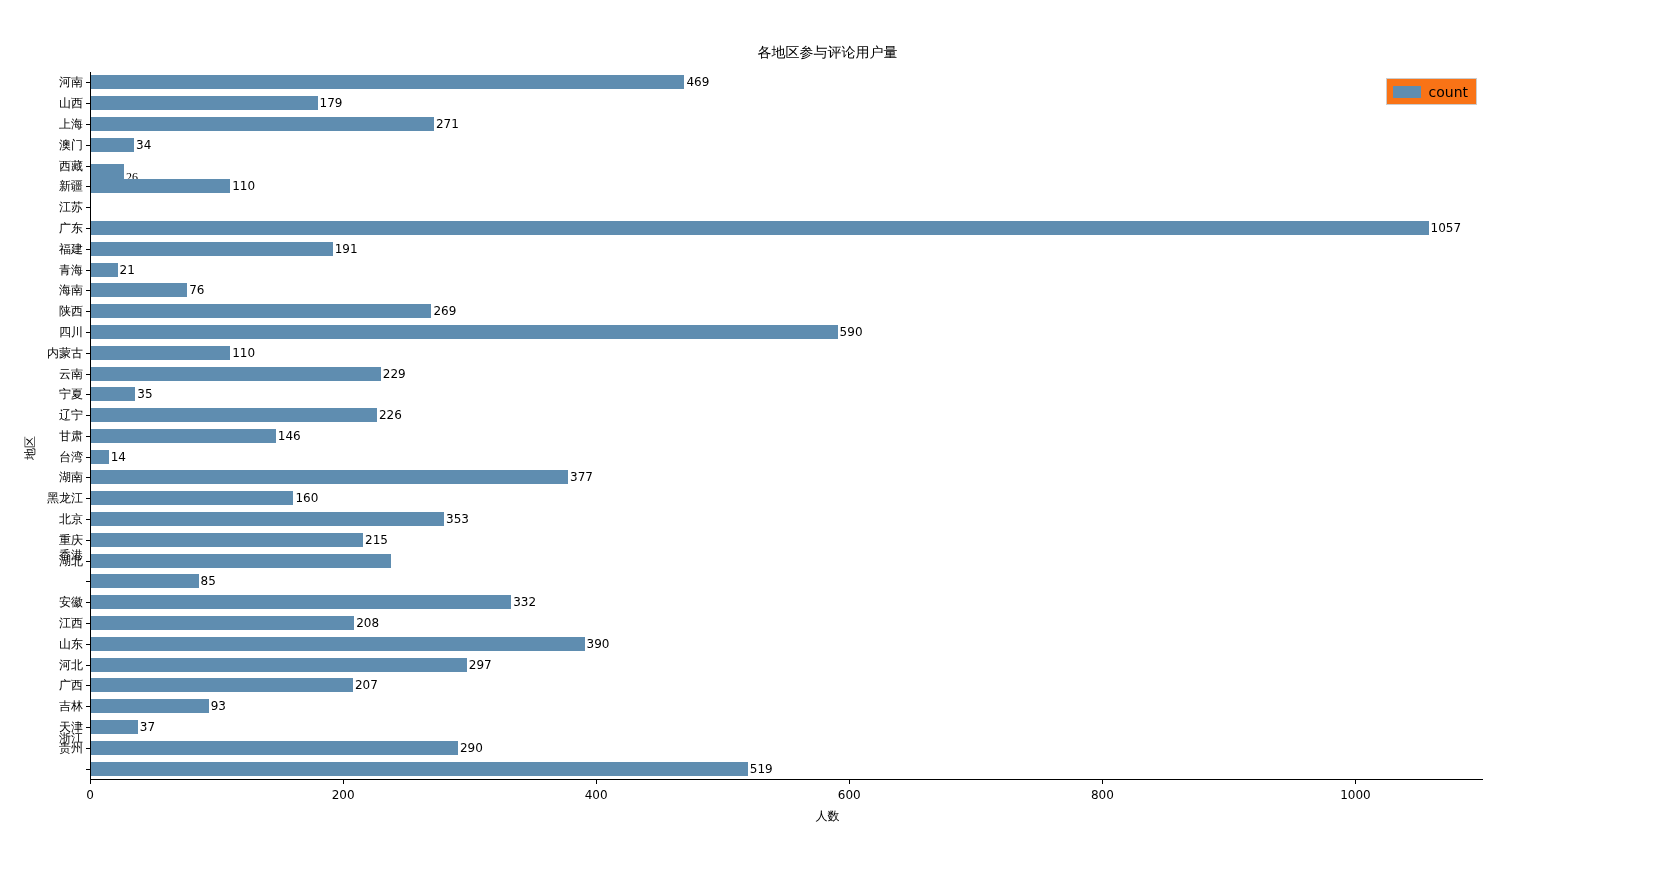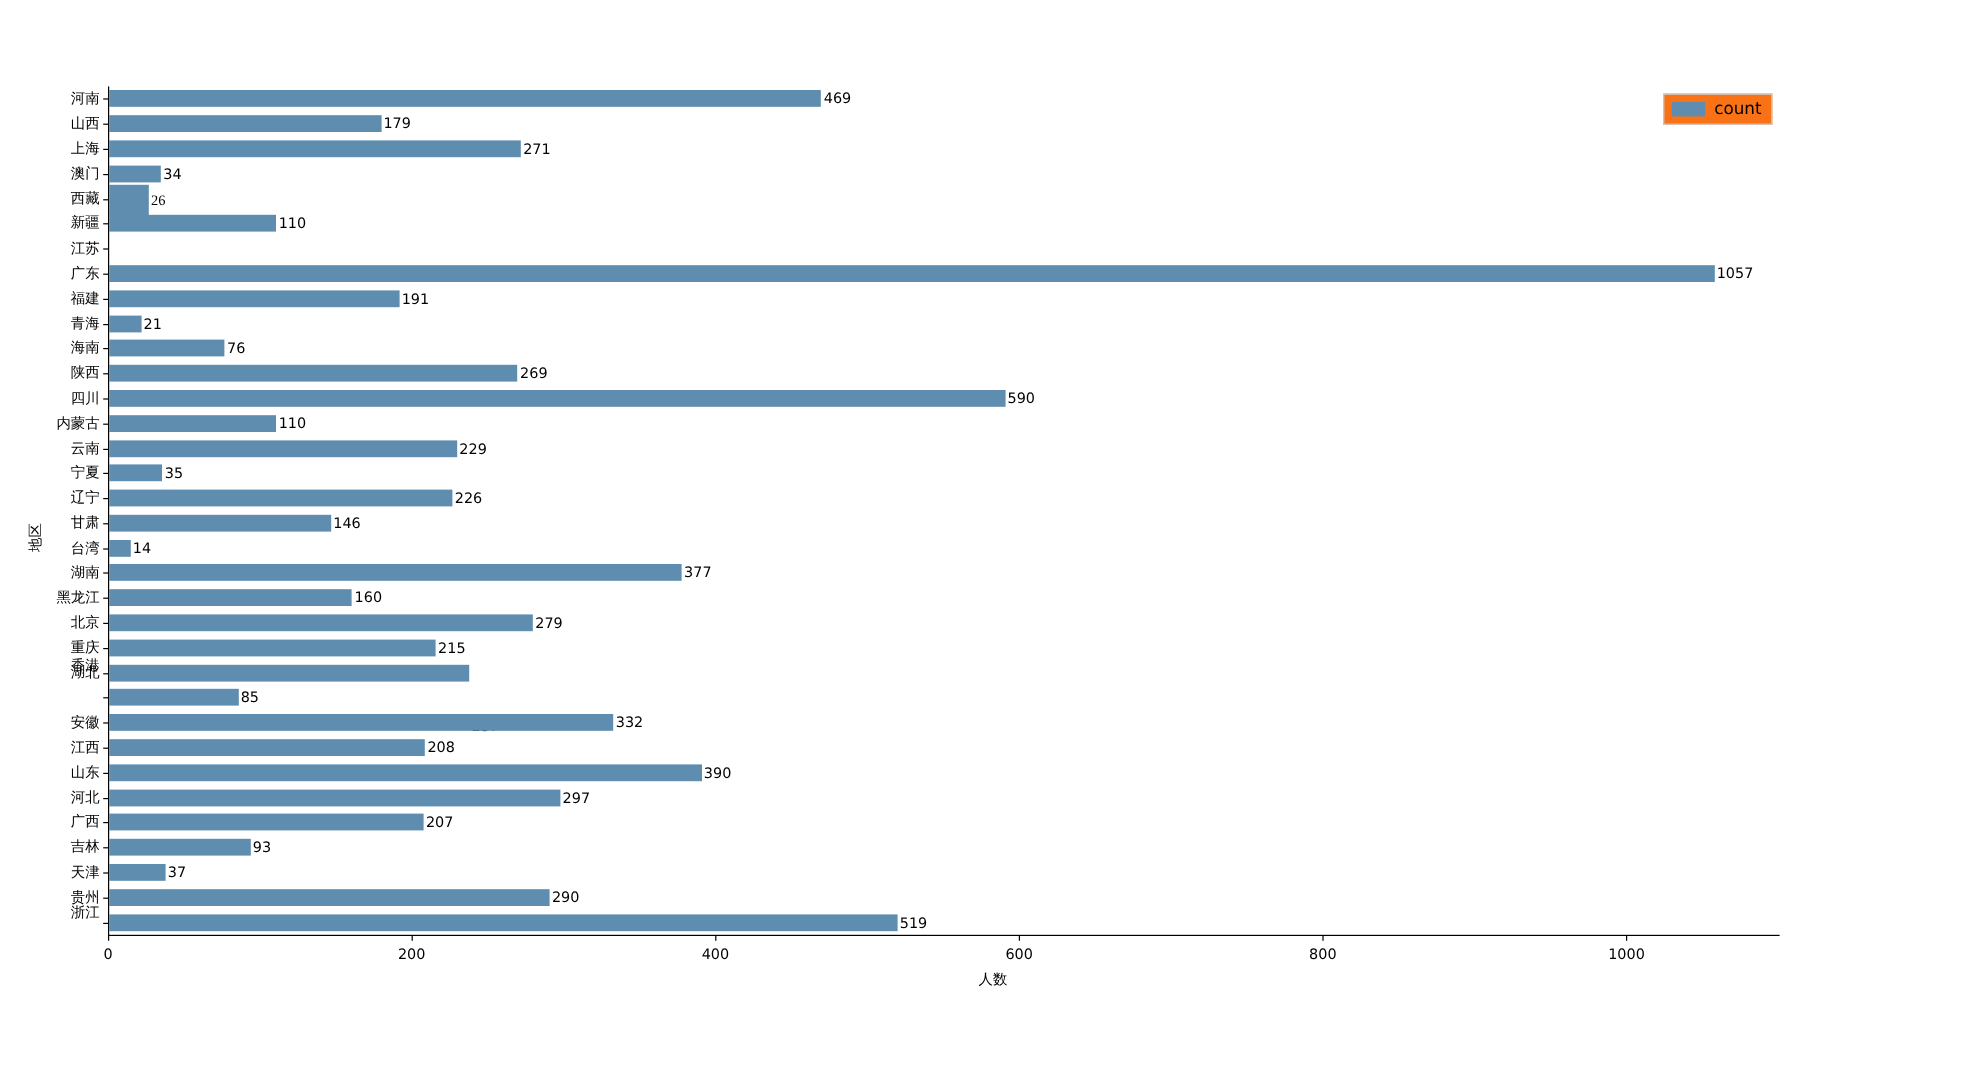--- a/index.html
+++ b/index.html
@@ -125,20 +125,21 @@
     margin-right: 8px;
   }
   .legend-text {
     vertical-align: middle;
   }
 </style>
 </head>
 <body>
 
 <div class="chart-container">
+  <div class="chart-title">各地区参与评论用户量</div>
 
   <div class="ylabel">地区</div>
 
   <div class="plot-area">
     <div class="bars" id="bars">
         <div class="bar-row" style="top: 3.39706px; width: 604px; height: 14px;">
           <div class="bar" style="width: 593.498px; background: rgb(95, 141, 176);"></div>
           <div class="bar-value-label" style="left: 595.498px;">469</div>
         </div>
         <div class="bar-row" style="top: 24.1912px; width: 226.516px; height: 14px;">
@@ -146,21 +147,21 @@
           <div class="bar-value-label" style="left: 228.516px;">179</div>
         </div>
         <div class="bar-row" style="top: 44.9853px; width: 342.938px; height: 14px;">
           <div class="bar" style="width: 342.938px; background: rgb(95, 141, 176);"></div>
           <div class="bar-value-label" style="left: 344.938px;">271</div>
         </div>
         <div class="bar-row" style="top: 65.7794px; width: 43.0255px; height: 14px;">
           <div class="bar" style="width: 43.0255px; background: rgb(95, 141, 176);"></div>
           <div class="bar-value-label" style="left: 45.0255px;">34</div>
         </div>
-        <div class="bar-row" style="top: 82px; width: 32.9018px; height: 26px; font-family: Liberation Serif, serif;">
+        <div class="bar-row" style="top: 92px; width: 32.9018px; height: 26px; font-family: Liberation Serif, serif;">
           <div class="bar" style="width: 32.9018px; background: rgb(95, 141, 176);"></div>
           <div class="bar-value-label" style="left: 34.9018px;">26</div>
         </div>
         <div class="bar-row" style="top: 107.368px; width: 139.2px; height: 14px;">
           <div class="bar" style="width: 139.2px; background: rgb(95, 141, 176);"></div>
           <div class="bar-value-label" style="left: 141.2px;">110</div>
         </div>
         <div class="bar-row" style="top: 148.956px; width: 1337.59px; height: 14px;">
           <div class="bar" style="width: 1337.59px; background: rgb(95, 141, 176);"></div>
           <div class="bar-value-label" style="left: 1339.59px;">1057</div>
@@ -212,21 +213,21 @@
         <div class="bar-row" style="top: 398.485px; width: 477.076px; height: 14px;">
           <div class="bar" style="width: 477.076px; background: rgb(95, 141, 176);"></div>
           <div class="bar-value-label" style="left: 479.076px;">377</div>
         </div>
         <div class="bar-row" style="top: 419.279px; width: 202.473px; height: 14px;">
           <div class="bar" style="width: 202.473px; background: rgb(95, 141, 176);"></div>
           <div class="bar-value-label" style="left: 204.473px;">160</div>
         </div>
         <div class="bar-row" style="top: 440.074px; width: 353.062px; height: 14px;">
           <div class="bar" style="width: 353.062px; background: rgb(95, 141, 176);"></div>
-          <div class="bar-value-label" style="left: 355.062px;">279</div>
+          <div class="bar-value-label" style="left: 355.062px;">353</div>
         </div>
         <div class="bar-row" style="top: 460.868px; width: 272.073px; height: 14px;">
           <div class="bar" style="width: 272.073px; background: rgb(95, 141, 176);"></div>
           <div class="bar-value-label" style="left: 274.073px;">215</div>
         </div>
         <div class="bar-row" style="top: 481.662px; width: 299.913px; height: 14px;">
           <div class="bar" style="width: 299.913px; background: rgb(95, 141, 176);"></div>
           <div class="bar-value-label" style="left: 301.913px; margin-top: 44px;">237</div>
         </div>
         <div class="bar-row" style="top: 502.456px; width: 107.564px; height: 14px;">
@@ -336,21 +337,21 @@
       <div class="y-tick-label" style="top: 664.632px;">河北</div>
       <div class="y-tick-mark" style="top: 664.632px;"></div>
       <div class="y-tick-label" style="top: 685.426px;">广西</div>
       <div class="y-tick-mark" style="top: 685.426px;"></div>
       <div class="y-tick-label" style="top: 706.221px;">吉林</div>
       <div class="y-tick-mark" style="top: 706.221px;"></div>
       <div class="y-tick-label" style="top: 727.015px;">天津</div>
       <div class="y-tick-mark" style="top: 727.015px;"></div>
       <div class="y-tick-label" style="top: 747.809px;">贵州</div>
       <div class="y-tick-mark" style="top: 747.809px;"></div>
-      <div class="y-tick-label" style="top: 761px;">浙江</div>
+      <div class="y-tick-label" style="top: 738px;">浙江</div>
       <div class="y-tick-mark" style="top: 768.603px;"></div>
     </div>
   <div id="xticks">
       <div class="x-tick-mark" style="left: 90px;"></div>
       <div class="x-tick-label" style="left: 90px;">0</div>
       <div class="x-tick-mark" style="left: 343.091px;"></div>
       <div class="x-tick-label" style="left: 343.091px;">200</div>
       <div class="x-tick-mark" style="left: 596.182px;"></div>
       <div class="x-tick-label" style="left: 596.182px;">400</div>
       <div class="x-tick-mark" style="left: 849.273px;"></div>

